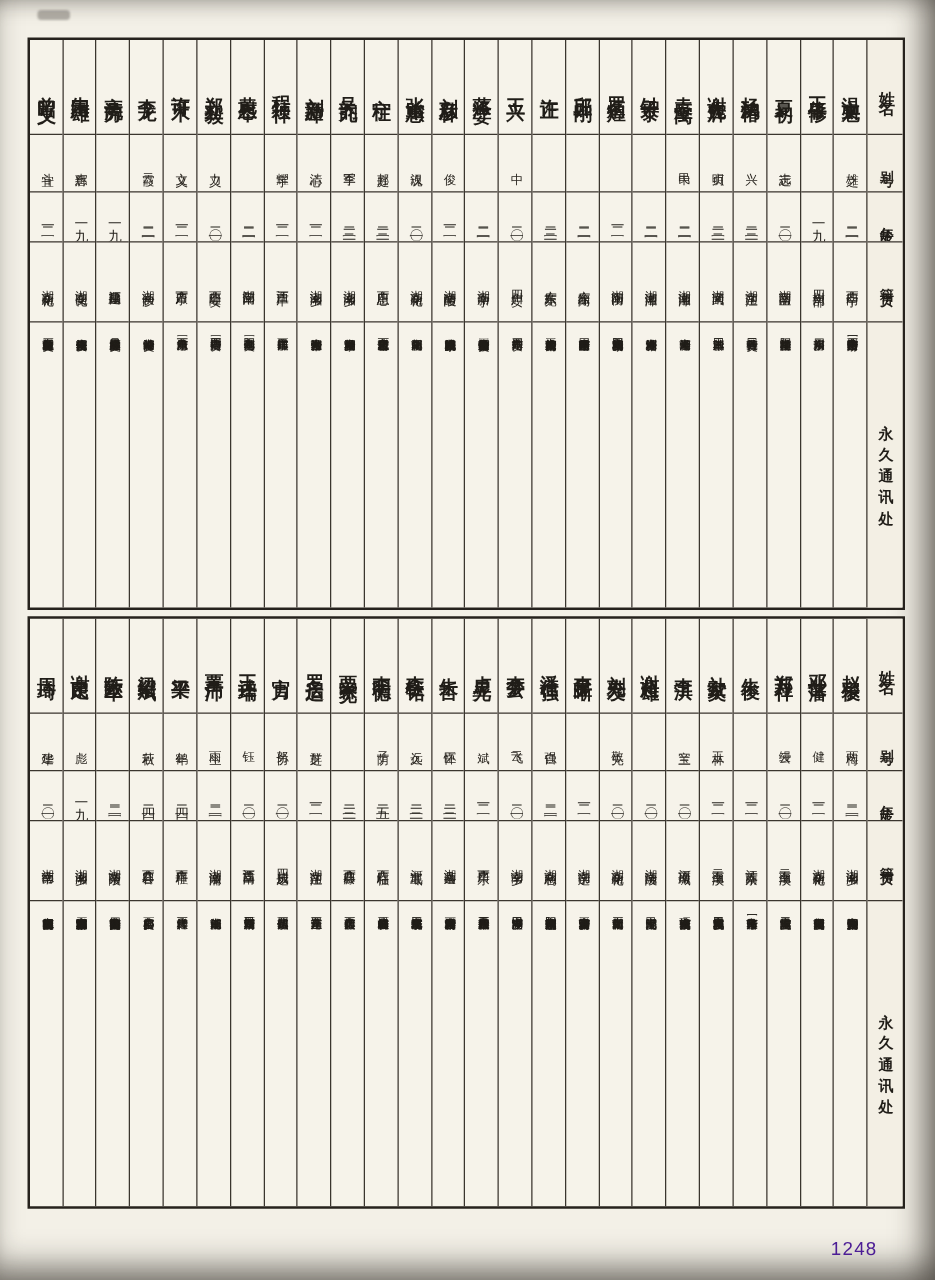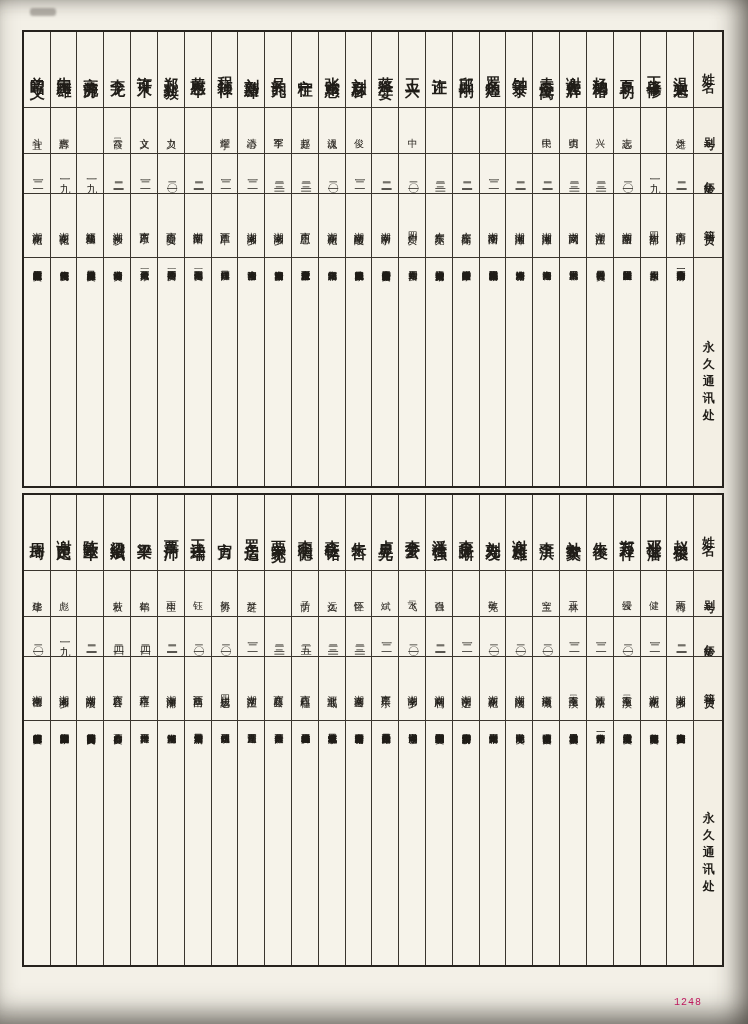--- a/index.html
+++ b/index.html
@@ -69,22 +69,22 @@
   .header-col .cell-alias { font-size:11px; letter-spacing:3px; }
   .header-col .cell-age { font-size:11px; letter-spacing:2px; }
   .header-col .cell-native_place { font-size:11px; letter-spacing:5px; }
   .header-col .cell-address {
     font-size:12px; letter-spacing:17px;
     justify-content:center; padding-top:0;
   }
 
   .page-number {
     position:absolute; right:46px; bottom:16px;
-    font-family:Liberation Mono, monospace;
-    font-size:10px; color:#be185d; letter-spacing:1px;
+    font-family:Liberation Sans, sans-serif;
+    font-size:15px; color:#4c1d95; letter-spacing:1px;
   }
 </style>
 </head>
 <body>
 
 <div class="page">
 
   <div class="scan-smudge"></div>
 
   <div class="registry">

